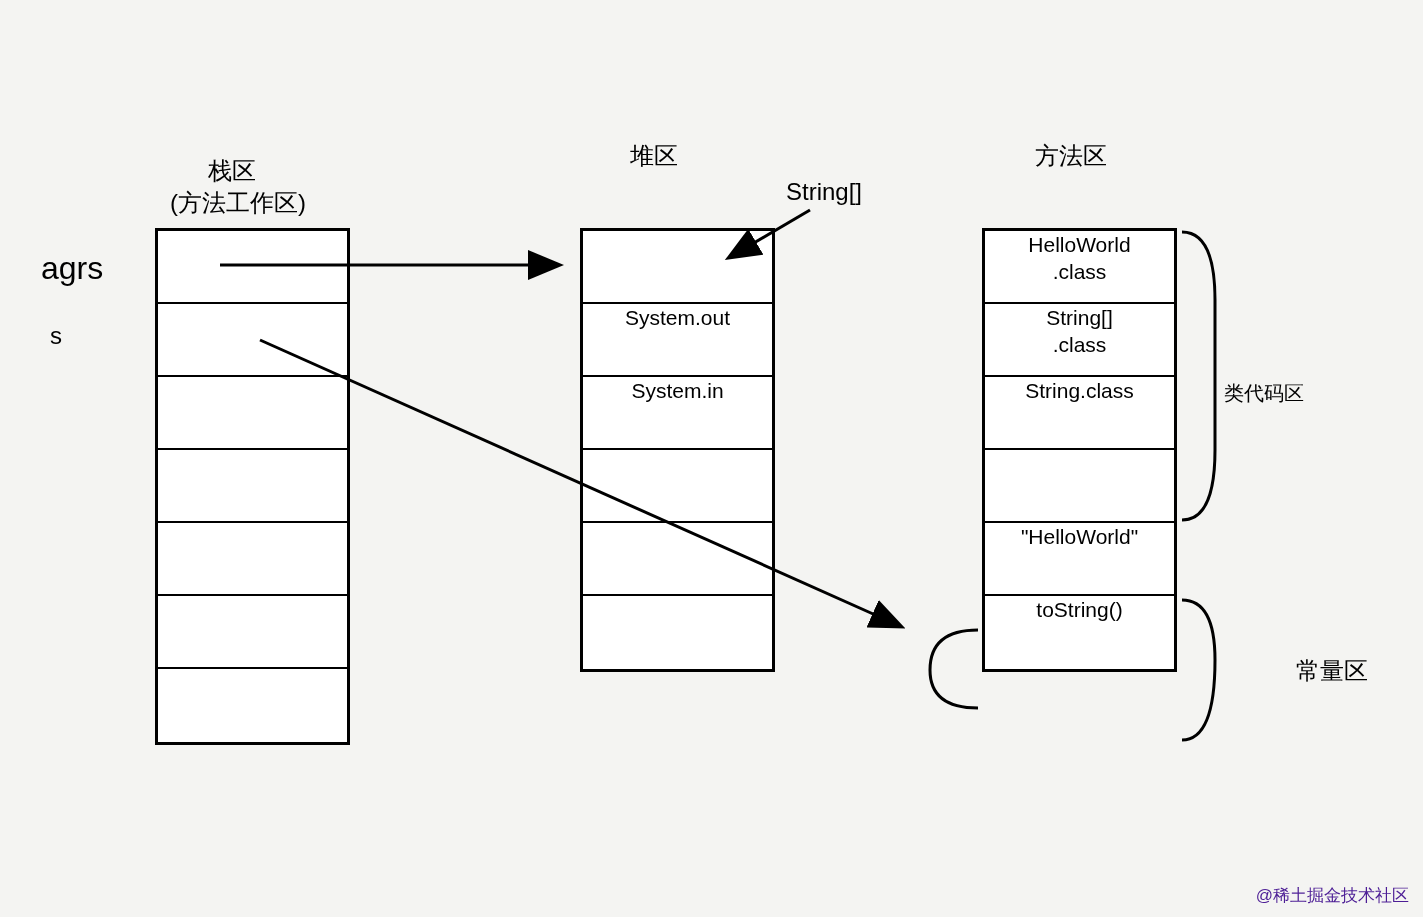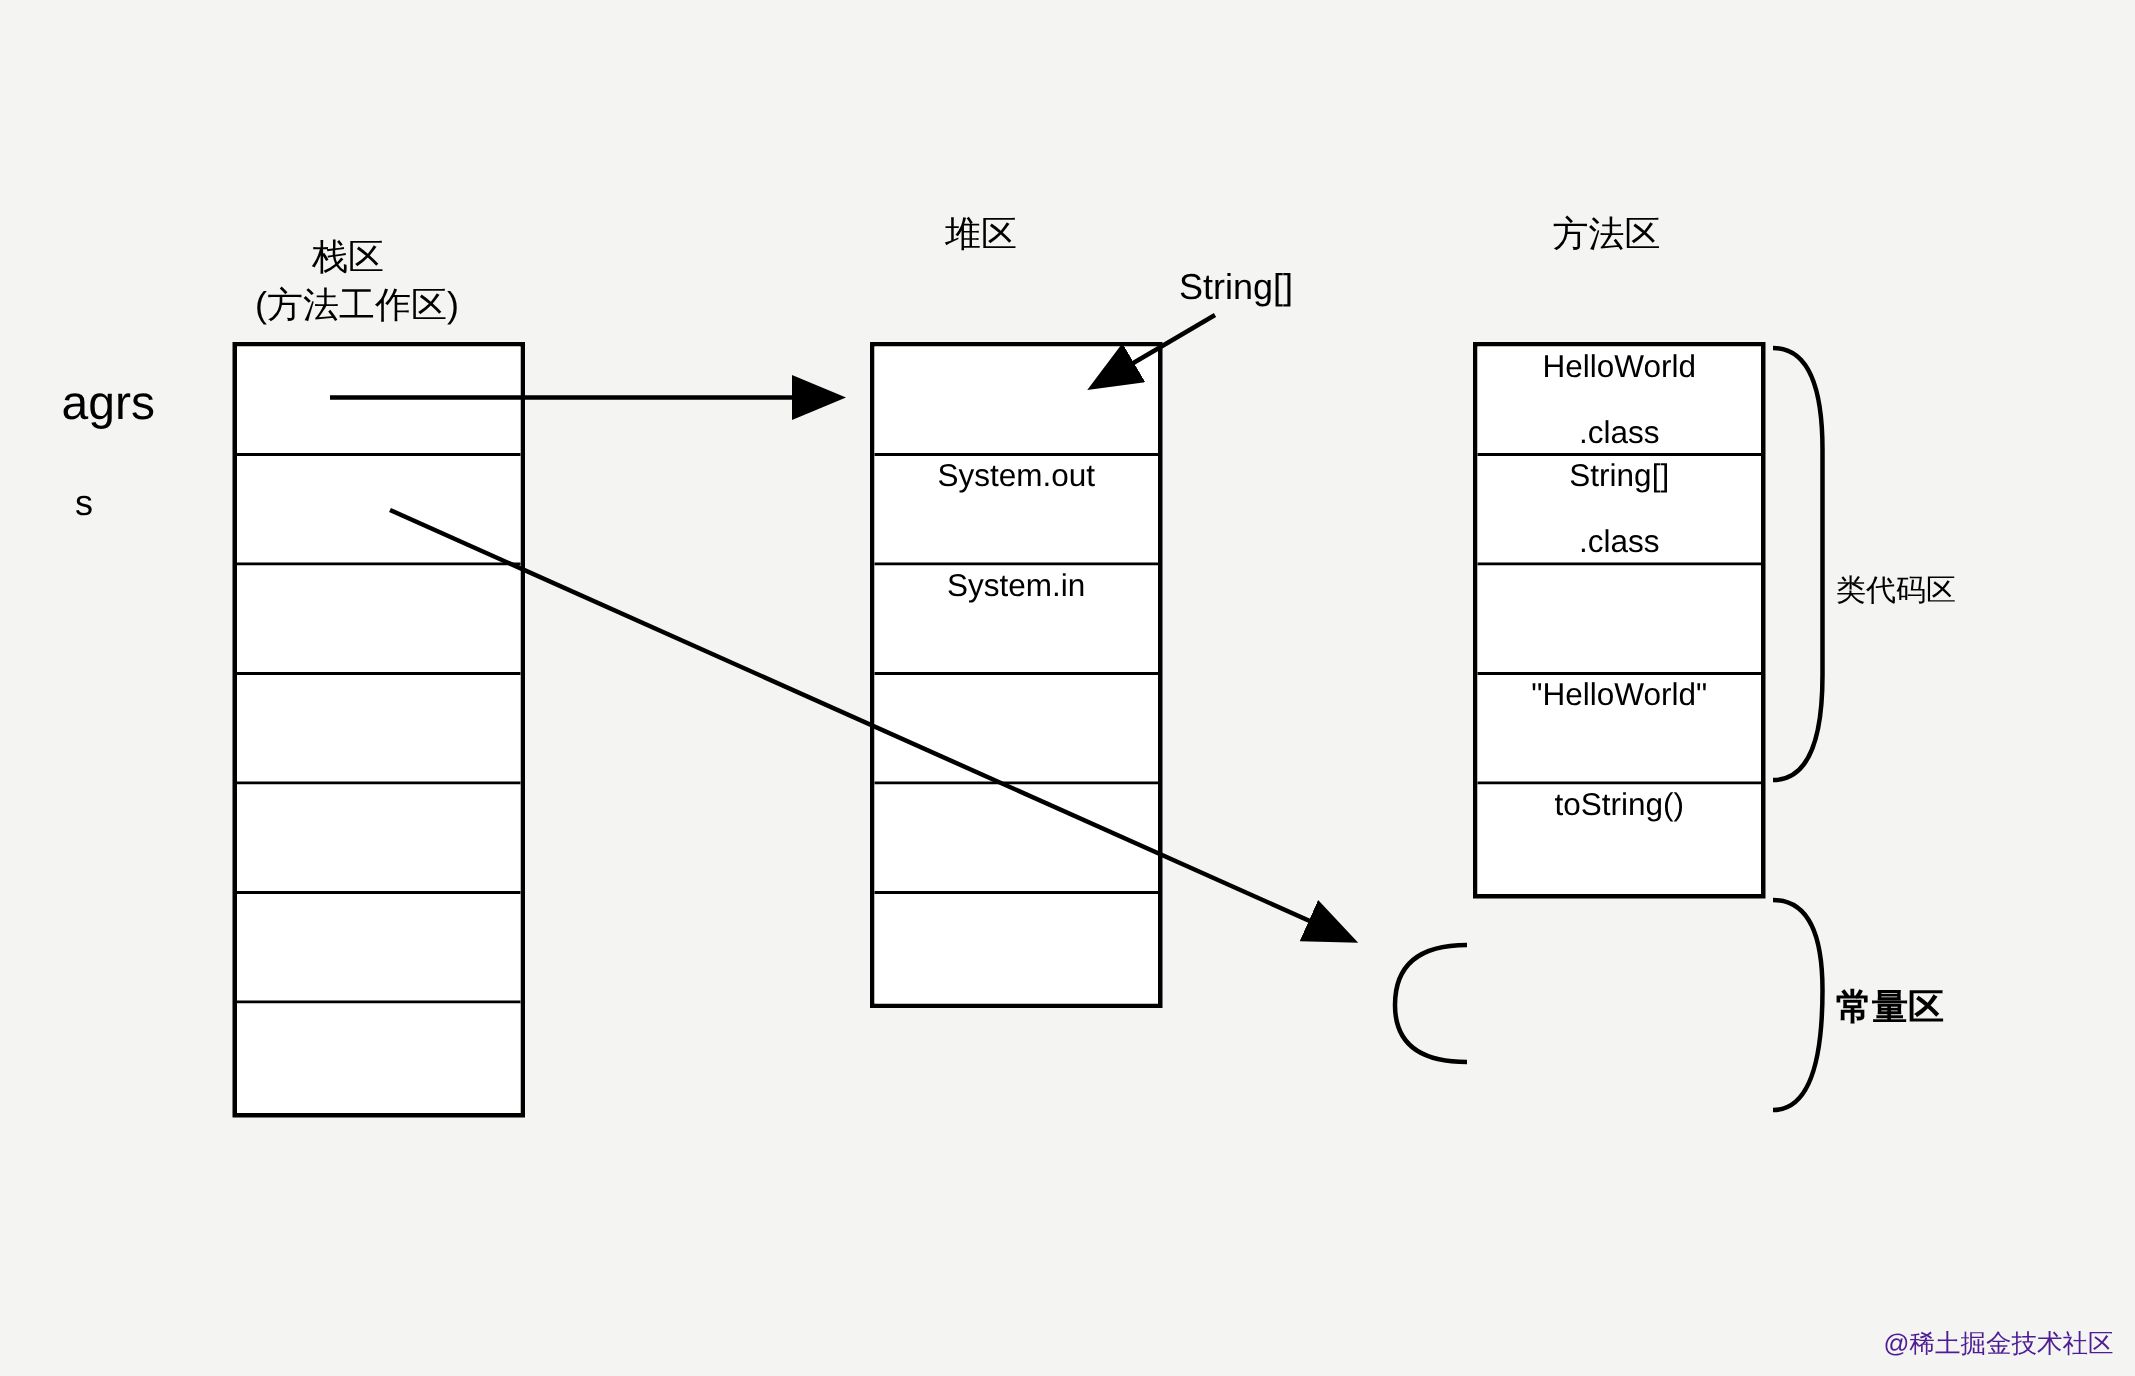--- a/index.html
+++ b/index.html
@@ -38,21 +38,21 @@
       left: 982px;
       top: 228px;
       width: 195px;
       border: 3px solid #000;
     }
     .cell {
       height: 73px;
       border-bottom: 2px solid #000;
       display: flex;
       align-items: center;
-      justify-content: space-between;
+      justify-content: flex-start;
       font-size: 21px;
       text-align: center;
       background: #fff;
       line-height: 1.3;
       flex-direction: column;
     }
     .cell:last-child { border-bottom: none; }
     .cell.empty { background: #fff; }
     svg.overlay {
       position: absolute;
@@ -102,27 +102,28 @@
 
 <div class="method-container">
   <div class="cell">
     <span>HelloWorld</span>
     <span>.class</span>
   </div>
   <div class="cell">
     <span>String[]</span>
     <span>.class</span>
   </div>
+  <div class="cell">String.class</div>
   <div class="cell"></div>
   <div class="cell">"HelloWorld"</div>
   <div class="cell">toString()</div>
 </div>
 
 <div class="label" style="left:1224px;top:362px;font-size:20px;margin-top:18px;">类代码区</div>
-<div class="label" style="left:1224px;top:655px;font-size:24px;font-weight:bold;">常量区</div>
+<div class="label" style="left:1296px;top:655px;font-size:24px;">常量区</div>
 
 <svg class="overlay">
   <defs>
     <marker id="arrowhead" markerWidth="12" markerHeight="10" refX="10" refY="5" orient="auto">
       <polygon points="0 0, 12 5, 0 10" fill="#000"></polygon>
     </marker>
   </defs>
 
   <line x1="220" y1="265" x2="558" y2="265" stroke="#000" stroke-width="3" marker-end="url(#arrowhead)"></line>
 

